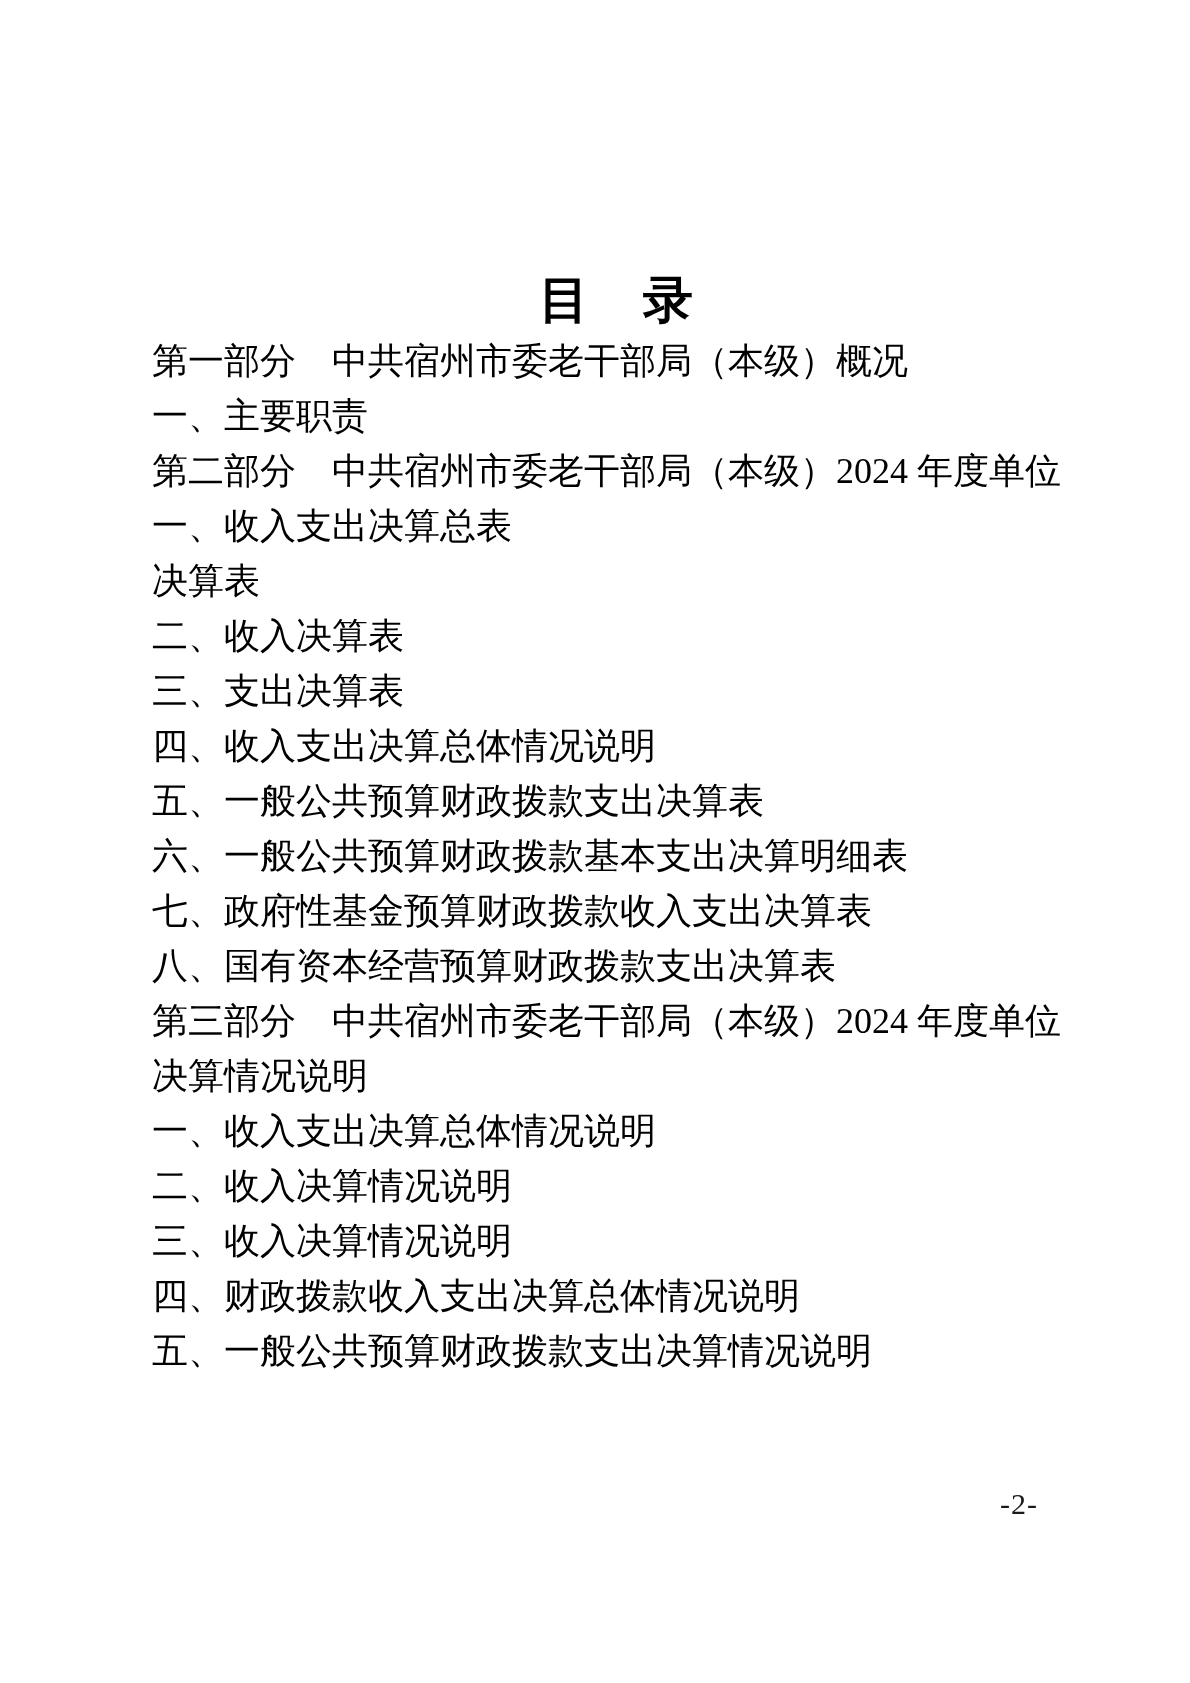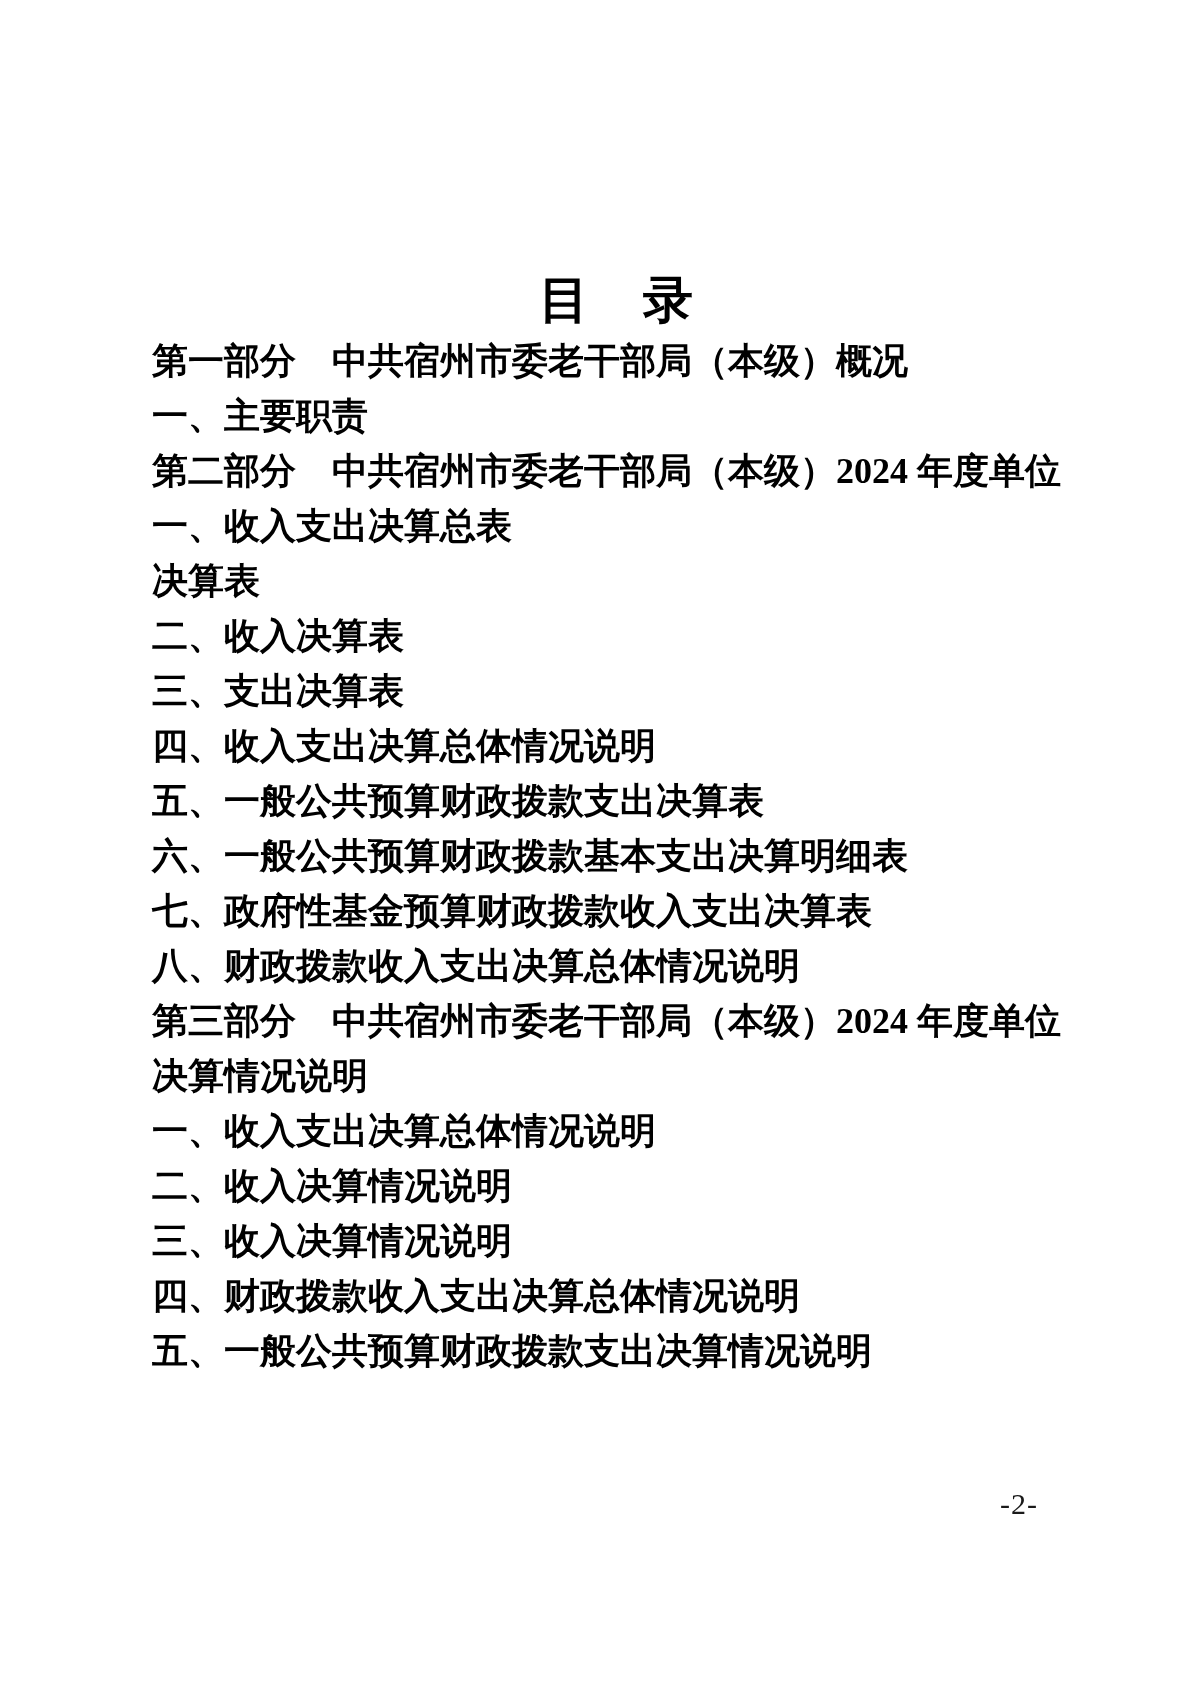--- a/index.html
+++ b/index.html
@@ -34,24 +34,24 @@
     position: absolute;
     top: 334px;
     left: 152px;
     width: 910px;
   }
   .toc-line {
     height: 55px;
     line-height: 55px;
     font-size: 36px;
     white-space: pre;
-    font-weight: 700;
+    font-weight: 400;
   }
   .toc-line.part-heading {
-    font-weight: 700;
+    font-weight: 400;
   }
   .page-number {
     position: absolute;
     top: 1488px;
     right: 152px;
     font-size: 30px;
     line-height: 32px;
     font-weight: 400;
     color: #1a1a1a;
     letter-spacing: 1px;
@@ -69,21 +69,21 @@
     <div class="toc-line">一、主要职责</div>
     <div class="toc-line part-heading">第二部分　中共宿州市委老干部局（本级）2024 年度单位</div>
     <div class="toc-line">一、收入支出决算总表</div>
     <div class="toc-line part-heading">决算表</div>
     <div class="toc-line">二、收入决算表</div>
     <div class="toc-line">三、支出决算表</div>
     <div class="toc-line">四、收入支出决算总体情况说明</div>
     <div class="toc-line">五、一般公共预算财政拨款支出决算表</div>
     <div class="toc-line">六、一般公共预算财政拨款基本支出决算明细表</div>
     <div class="toc-line">七、政府性基金预算财政拨款收入支出决算表</div>
-    <div class="toc-line">八、财政拨款收入支出决算总体情况说明</div>
+    <div class="toc-line">八、国有资本经营预算财政拨款支出决算表</div>
     <div class="toc-line part-heading">第三部分　中共宿州市委老干部局（本级）2024 年度单位</div>
     <div class="toc-line part-heading">决算情况说明</div>
     <div class="toc-line">一、收入支出决算总体情况说明</div>
     <div class="toc-line">二、收入决算情况说明</div>
     <div class="toc-line">三、收入决算情况说明</div>
     <div class="toc-line">四、财政拨款收入支出决算总体情况说明</div>
     <div class="toc-line">五、一般公共预算财政拨款支出决算情况说明</div>
   </div>
 
   <div class="page-number">-2-</div>

